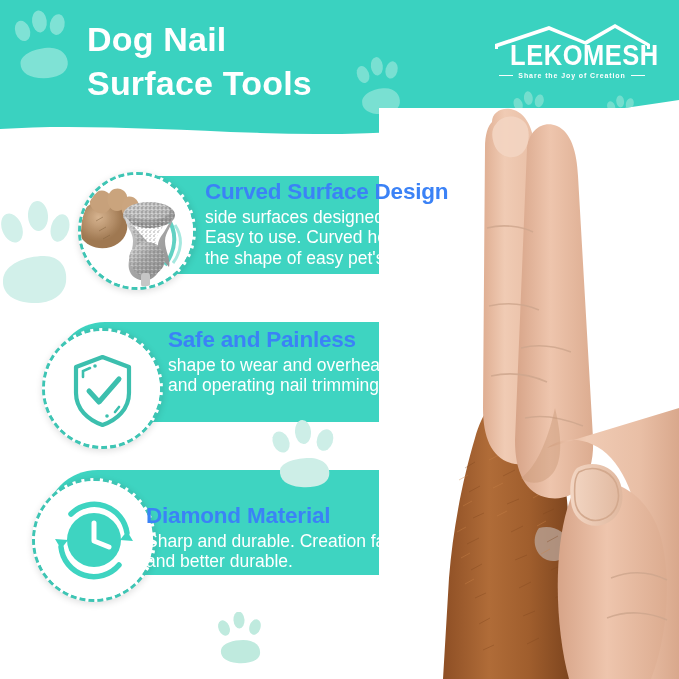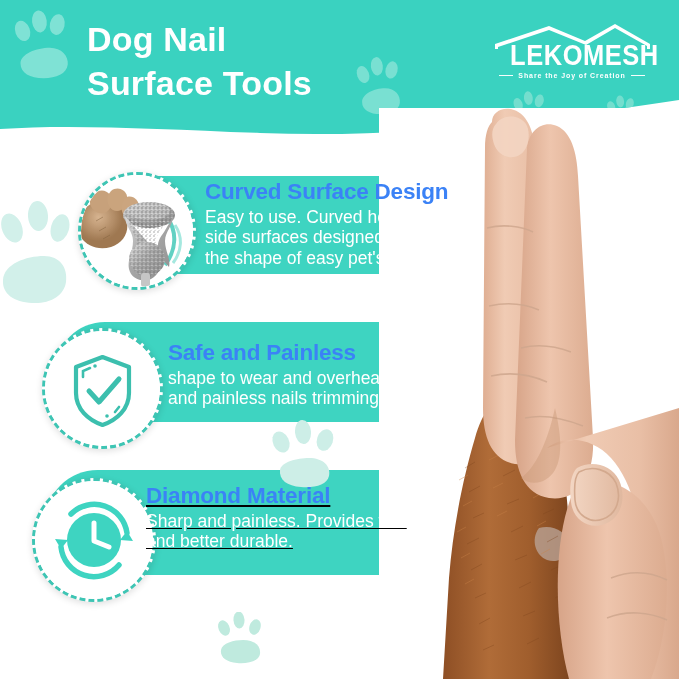--- a/index.html
+++ b/index.html
@@ -346,22 +346,22 @@
           <rect x="60" y="98" width="9" height="14" rx="3" fill="#c6c6c6"></rect>
           <ellipse cx="68" cy="36" rx="21" ry="9" fill="#cfcfcf" opacity="0.55"></ellipse>
           <ellipse cx="68" cy="36" rx="21" ry="9" fill="url(#speck)" opacity="0.8"></ellipse>
         </svg>
       </div>
     </div>
 
     <div class="card-text" style="left:205px;top:180px;width:450px;">
       <div class="card-title">Curved Surface Design</div>
       <div class="card-desc">
+        <span>side surfaces designed to fit</span>
         <span>Easy to use. Curved head and</span>
-        <span>side surfaces designed to fit</span>
         <span>the shape of easy pet's nails.</span>
       </div>
     </div>
   </div>
 
   <div>
     <div class="card-pill" style="left:55px;top:322px;width:545px;height:100px;"></div>
 
     <div class="icon-circle" style="left:42px;top:328px;width:115px;height:115px;">
       <div class="icon-inner">
@@ -369,47 +369,47 @@
           <path d="M57.5,26 L84,36 L84,62 C84,78 72,89 57.5,94 C43,89 31,78 31,62 L31,36 Z" fill="none" stroke="#3cbfae" stroke-width="4.2" stroke-linejoin="round"></path>
           <path d="M44,60 L54,71 L74,48" fill="none" stroke="#3cbfae" stroke-width="5" stroke-linecap="round" stroke-linejoin="round"></path>
           <path d="M38,46 L38,40 L45,37" fill="none" stroke="#3cbfae" stroke-width="2.6" stroke-linecap="round"></path>
           <circle cx="50" cy="35" r="1.8" fill="#3cbfae"></circle>
           <path d="M74,76 L70,81" stroke="#3cbfae" stroke-width="2.6" stroke-linecap="round"></path>
           <circle cx="62" cy="85" r="1.8" fill="#3cbfae"></circle>
         </svg>
       </div>
     </div>
 
-    <div class="card-text" style="left:168px;top:341px;width:450px;">
+    <div class="card-text" style="left:168px;top:328px;width:450px;">
       <div class="card-title">Safe and Painless</div>
       <div class="card-desc">
         <span>shape to wear and overheat, safe</span>
-        <span>and painless nails trimming.</span>
+        <span>and operating nail trimming.</span>
       </div>
     </div>
   </div>
 
   <div>
     <div class="card-pill" style="left:45px;top:470px;width:505px;height:105px;"></div>
 
     <div class="icon-circle" style="left:32px;top:478px;width:118px;height:118px;">
       <div class="icon-inner">
         <svg viewBox="0 0 118 118" width="118" height="118">
           <circle cx="59" cy="59" r="27" fill="#3ed4c1"></circle>
           <path d="M59,42 L59,60 L74,66" fill="none" stroke="#ffffff" stroke-width="5" stroke-linecap="round" stroke-linejoin="round"></path>
           <path d="M26,66 A33,33 0 0 0 84,84" fill="none" stroke="#3ed4c1" stroke-width="5.5" stroke-linecap="round"></path>
           <path d="M92,52 A33,33 0 0 0 36,33" fill="none" stroke="#3ed4c1" stroke-width="5.5" stroke-linecap="round"></path>
           <path d="M20,58 L26,68 L33,59 Z" fill="#3ed4c1"></path>
           <path d="M98,60 L92,50 L85,59 Z" fill="#3ed4c1"></path>
         </svg>
       </div>
     </div>
 
-    <div class="card-text" style="left:146px;top:484px;width:450px;text-decoration:underline;">
+    <div class="card-text" style="left:146px;top:504px;width:450px;">
       <div class="card-title">Diamond Material</div>
       <div class="card-desc">
-        <span>Sharp and painless. Provides fast</span>
+        <span>Sharp and durable. Creation fast</span>
         <span>and better durable.</span>
       </div>
     </div>
   </div>
 
 </div>
 
 </body></html>

